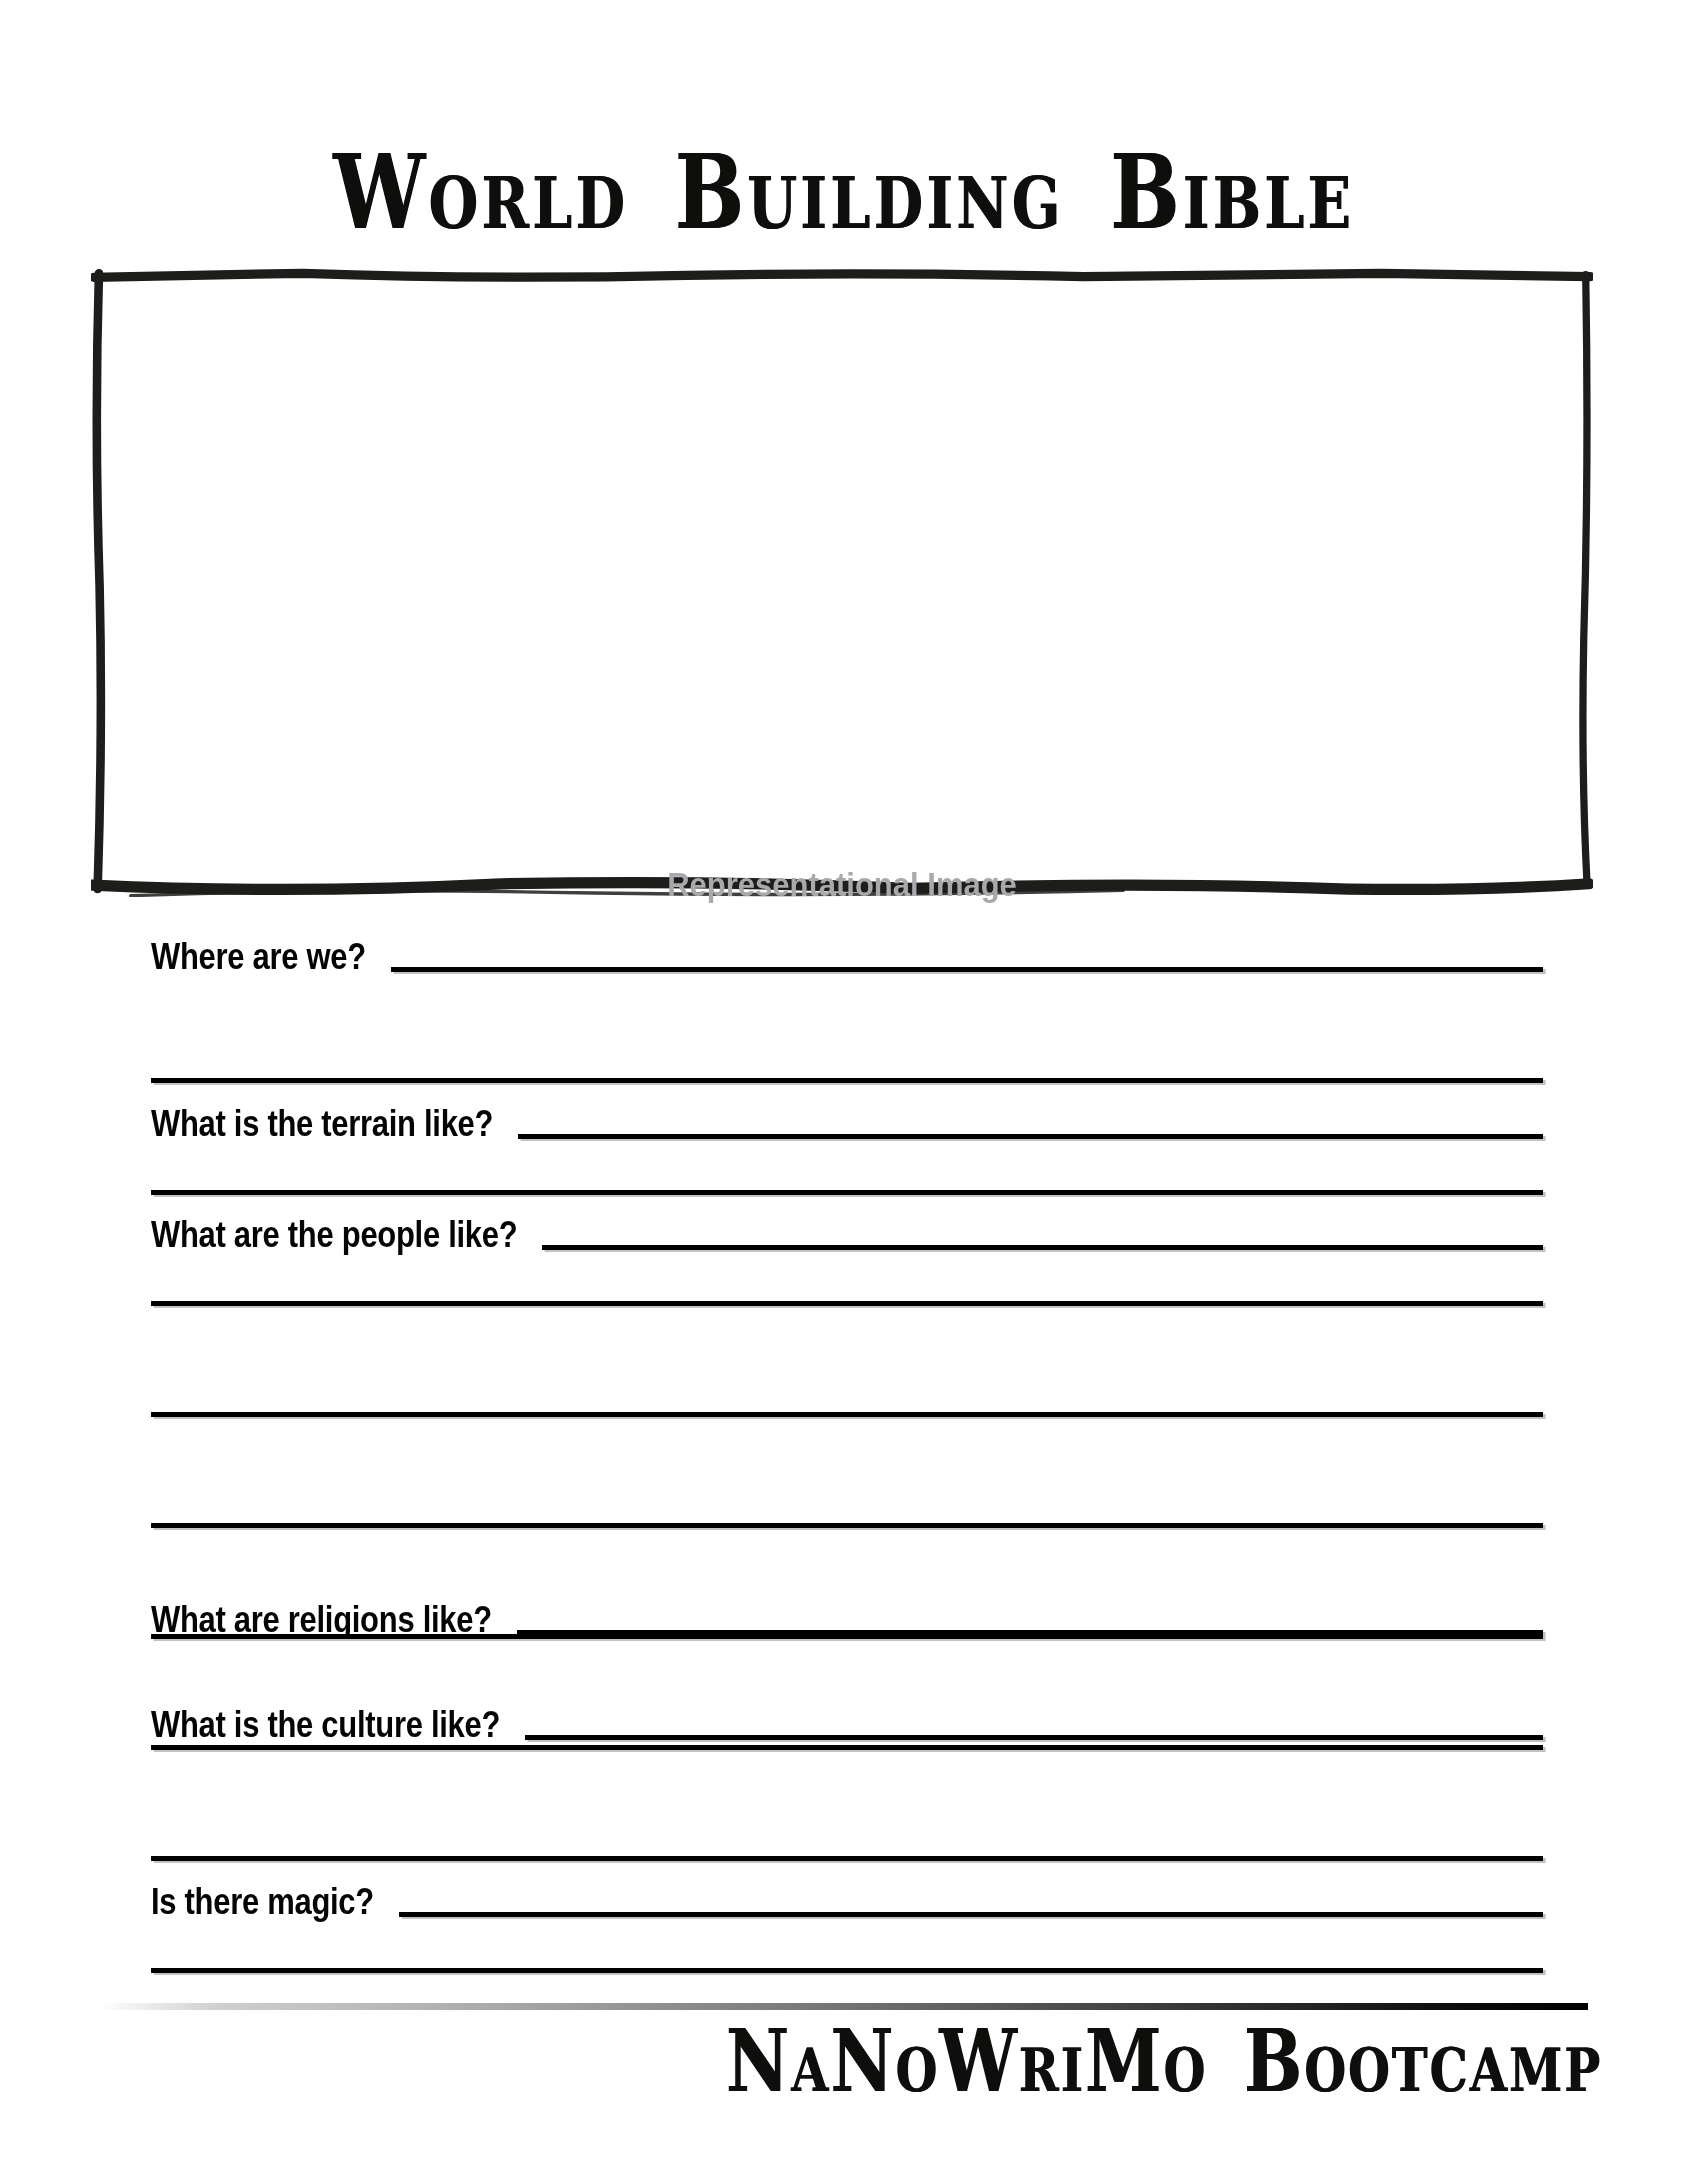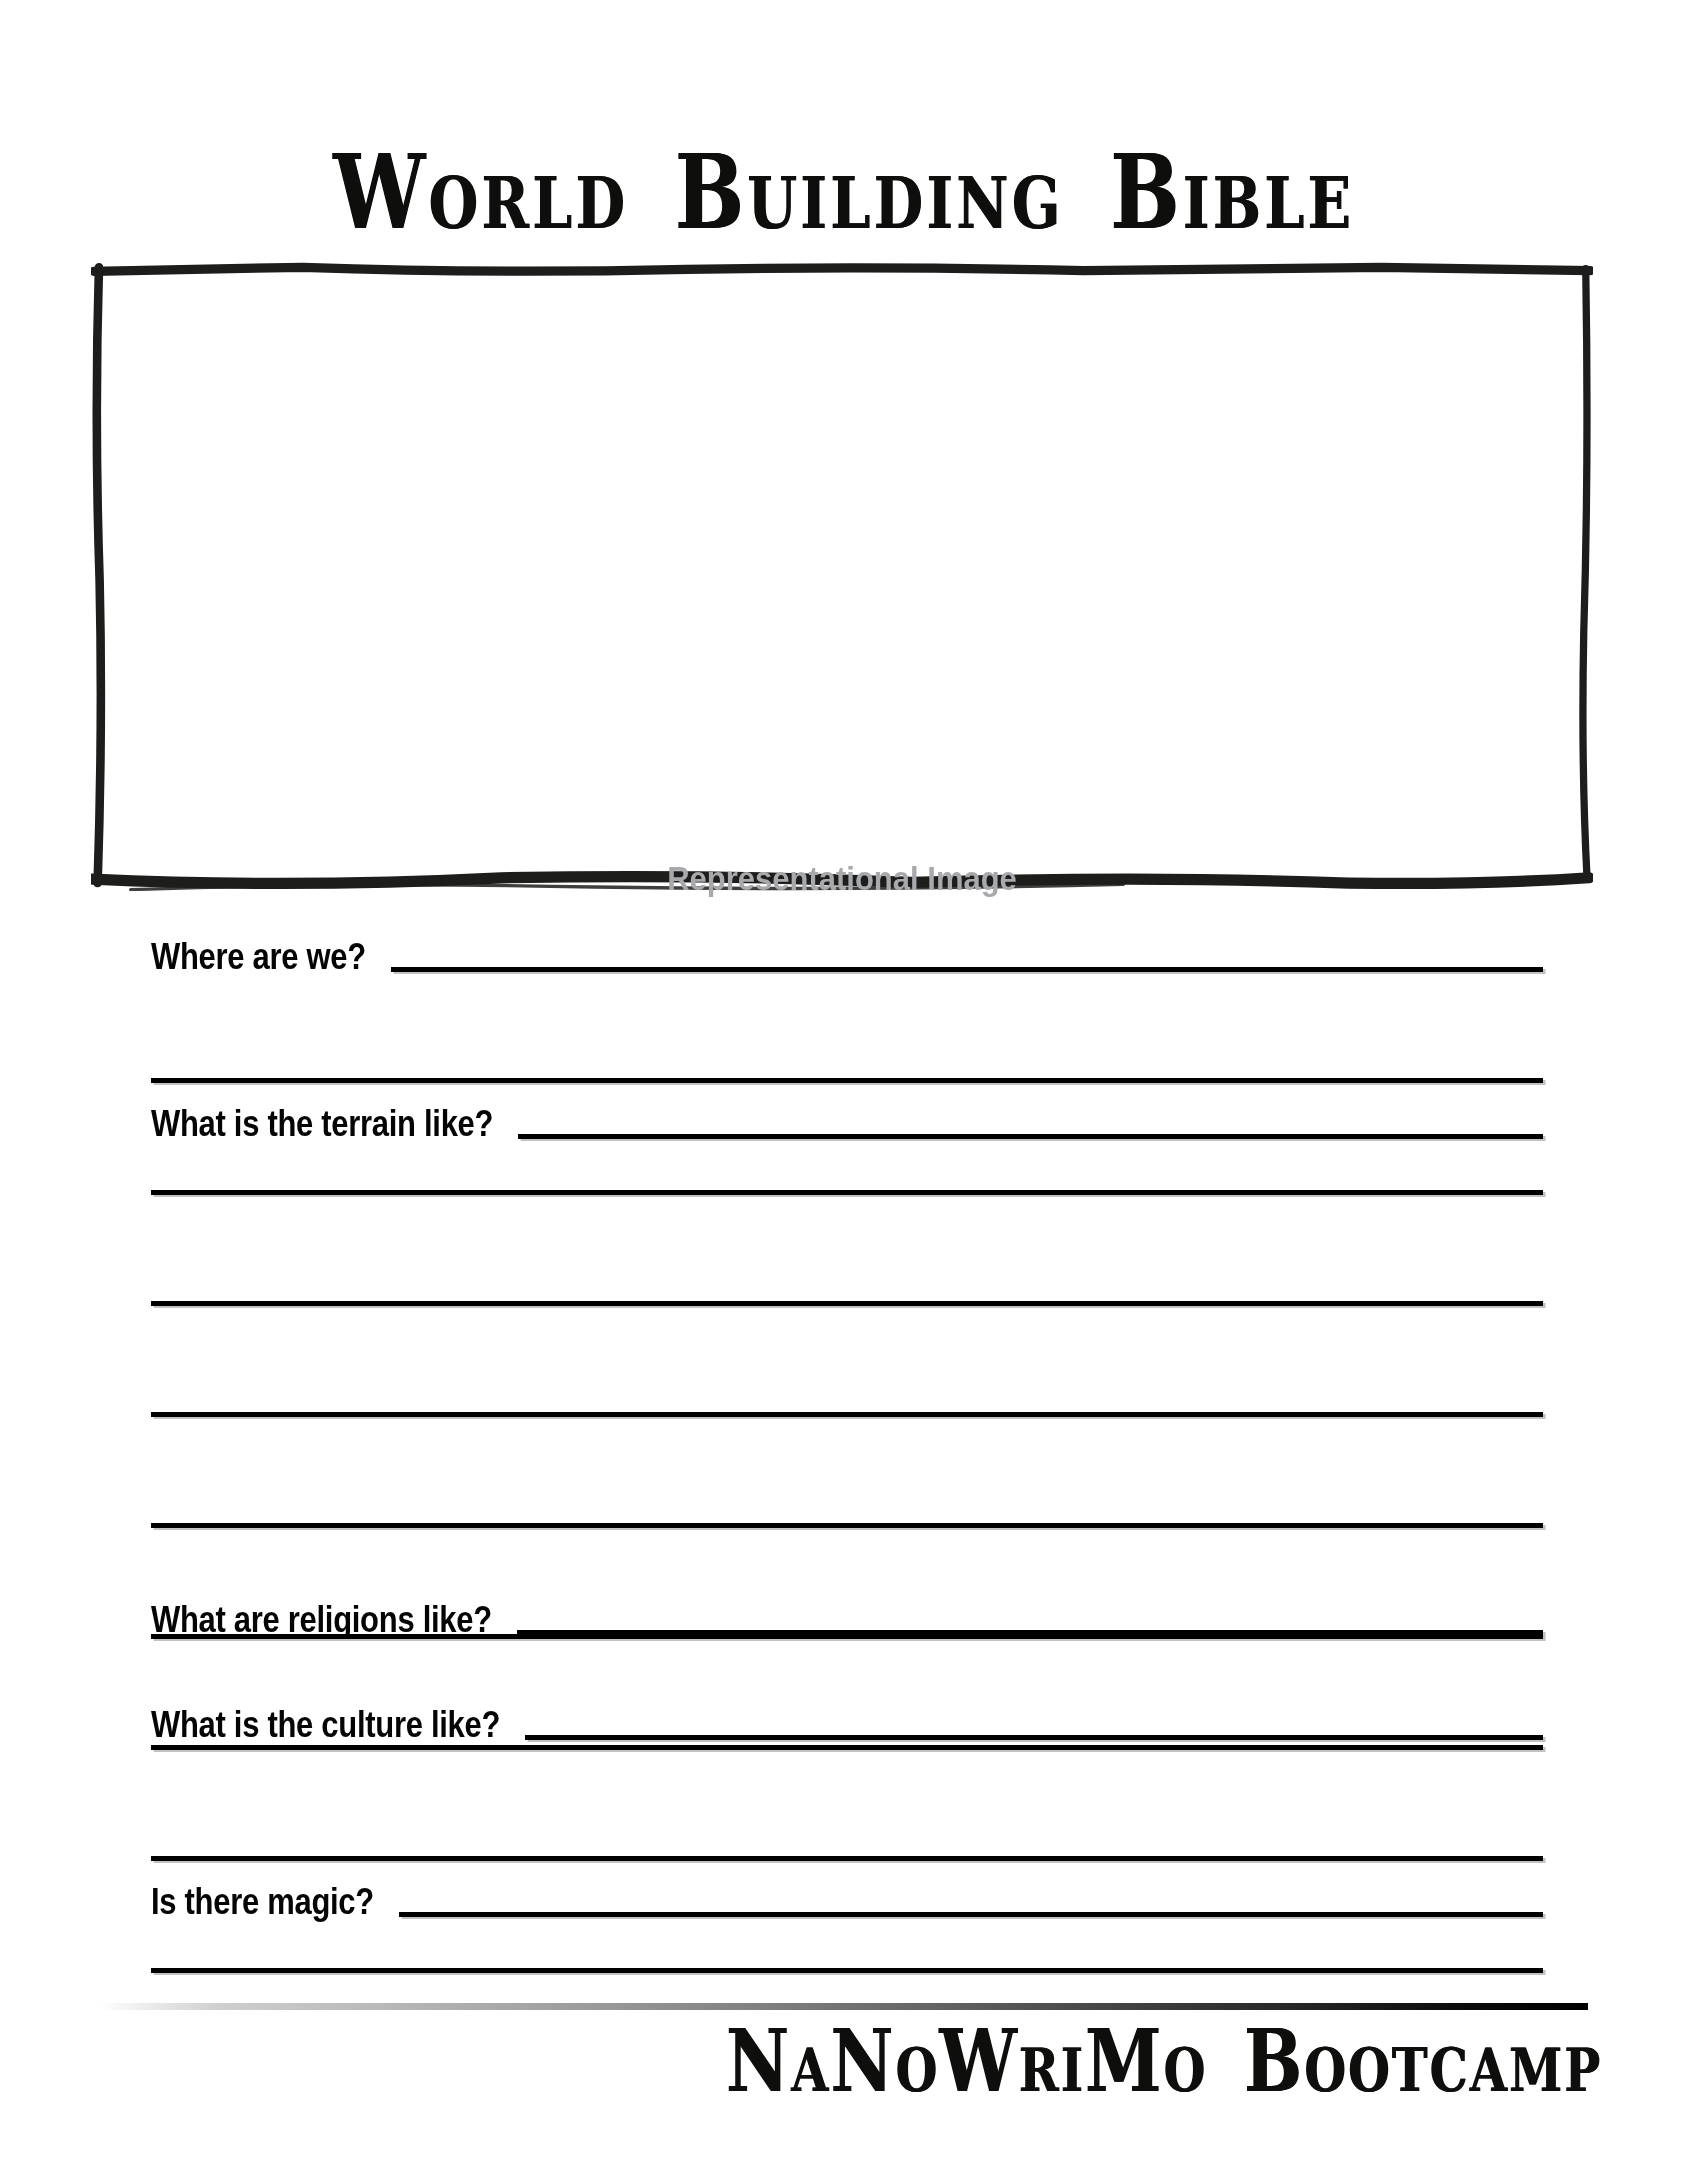--- a/index.html
+++ b/index.html
@@ -26,21 +26,21 @@
   }
   .footer-brand {
     position:absolute; top:2010px; right:85px;
     font-size:69px; letter-spacing:2px; word-spacing:10.6px;
     transform:scaleY(1.24); transform-origin:right top;
     text-shadow:0.7px 0 0 #0e0e0c;
   }
 
   
   .image-frame {
-    position:absolute; left:91px; top:262px; width:1502px; height:629px;
+    position:absolute; left:91px; top:268px; width:1502px; height:629px;
   }
   .image-frame svg { display:block; width:100%; height:100%; }
   .rep-label {
     position:absolute; bottom:-8px; left:0; width:100%;
     text-align:center;
     font-weight:bold; font-size:31px; letter-spacing:0px;
     color:#a7a9ac;
     transform:scaleY(1.08); transform-origin:center bottom;
     white-space:nowrap;
   }
@@ -98,20 +98,24 @@
     <div class="q-row" style="top: 933px;">
       <span class="q-label">Where are we?</span>
       <span class="q-line"></span>
     </div>
     <div class="full-line" style="top: 1078px;"></div>
     <div class="q-row" style="top: 1100px;">
       <span class="q-label">What is the terrain like?</span>
       <span class="q-line"></span>
     </div>
     <div class="full-line" style="top: 1190px;"></div>
+    <div class="q-row" style="top: 1211px;">
+      <span class="q-label">What are the people like?</span>
+      <span class="q-line"></span>
+    </div>
     <div class="full-line" style="top: 1301px;"></div>
     <div class="full-line" style="top: 1412px;"></div>
     <div class="full-line" style="top: 1523px;"></div>
     <div class="q-row" style="top: 1596px;">
       <span class="q-label">What are religions like?</span>
       <span class="q-line"></span>
     </div>
     <div class="full-line" style="top: 1634px;"></div>
     <div class="q-row" style="top: 1655px; margin-top: 46px;">
       <span class="q-label">What is the culture like?</span>

